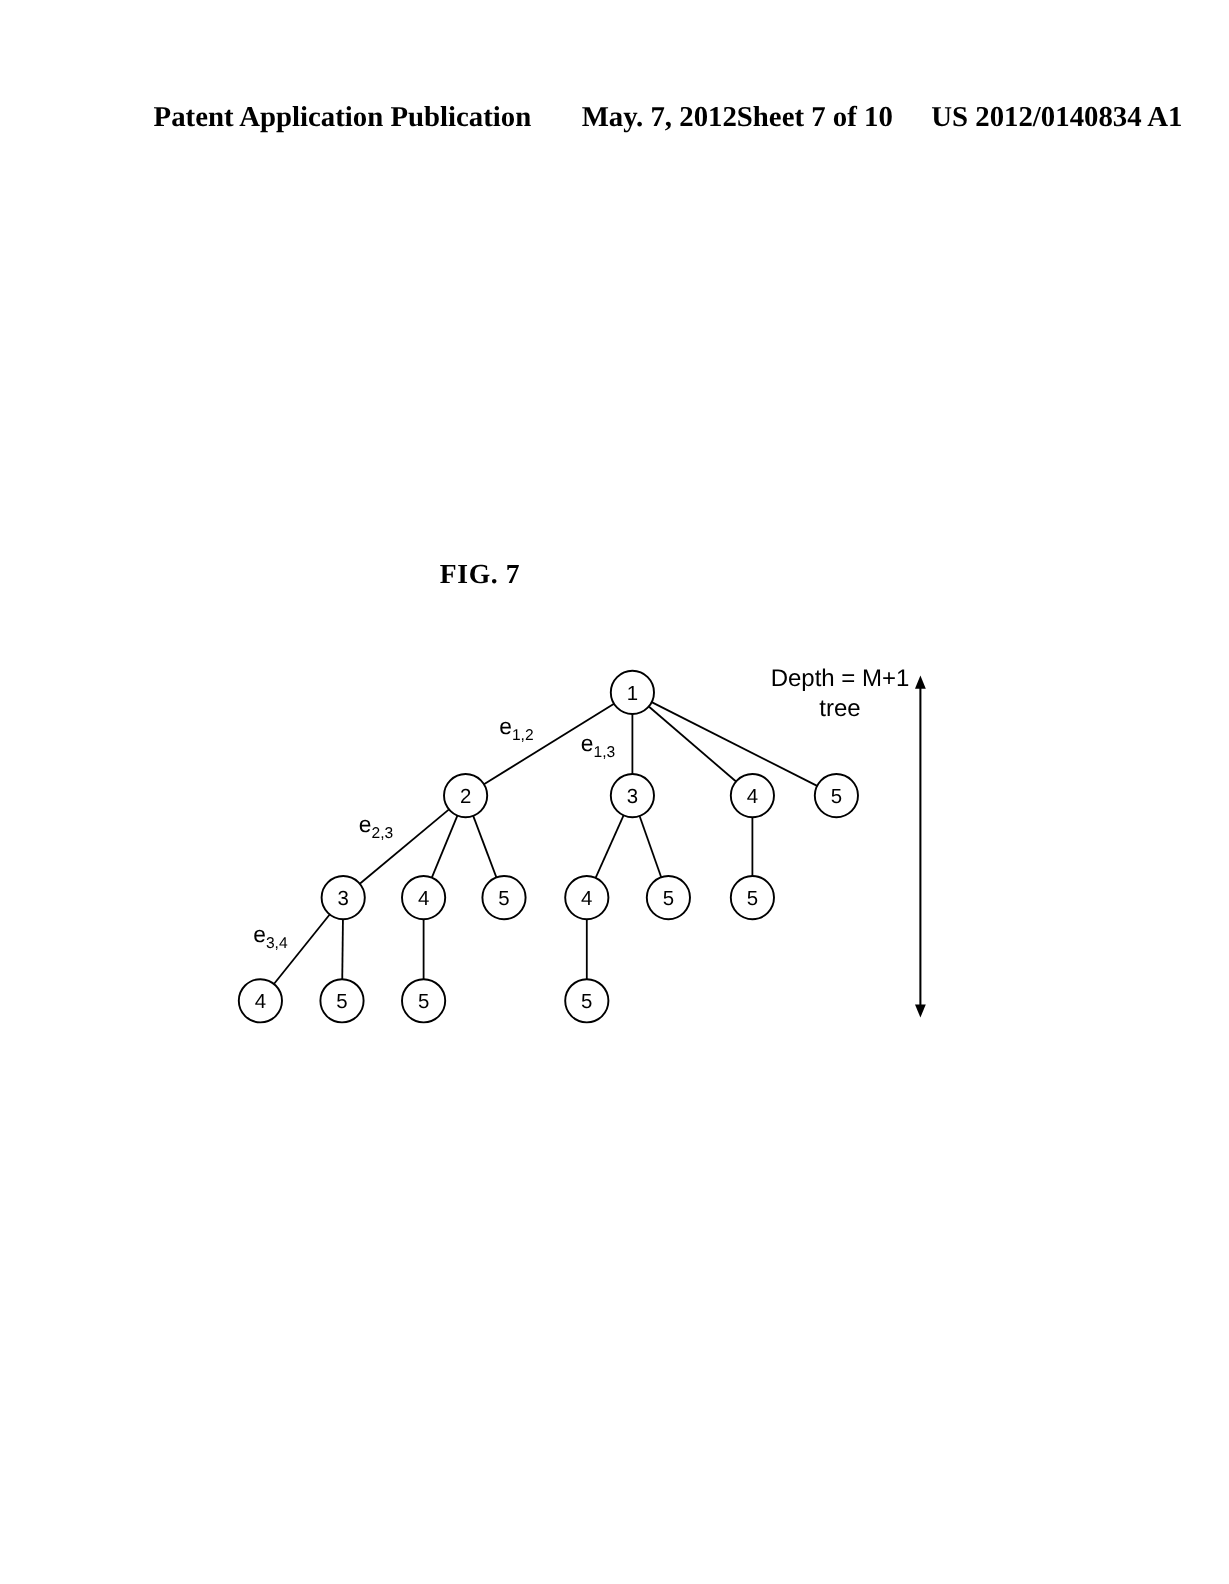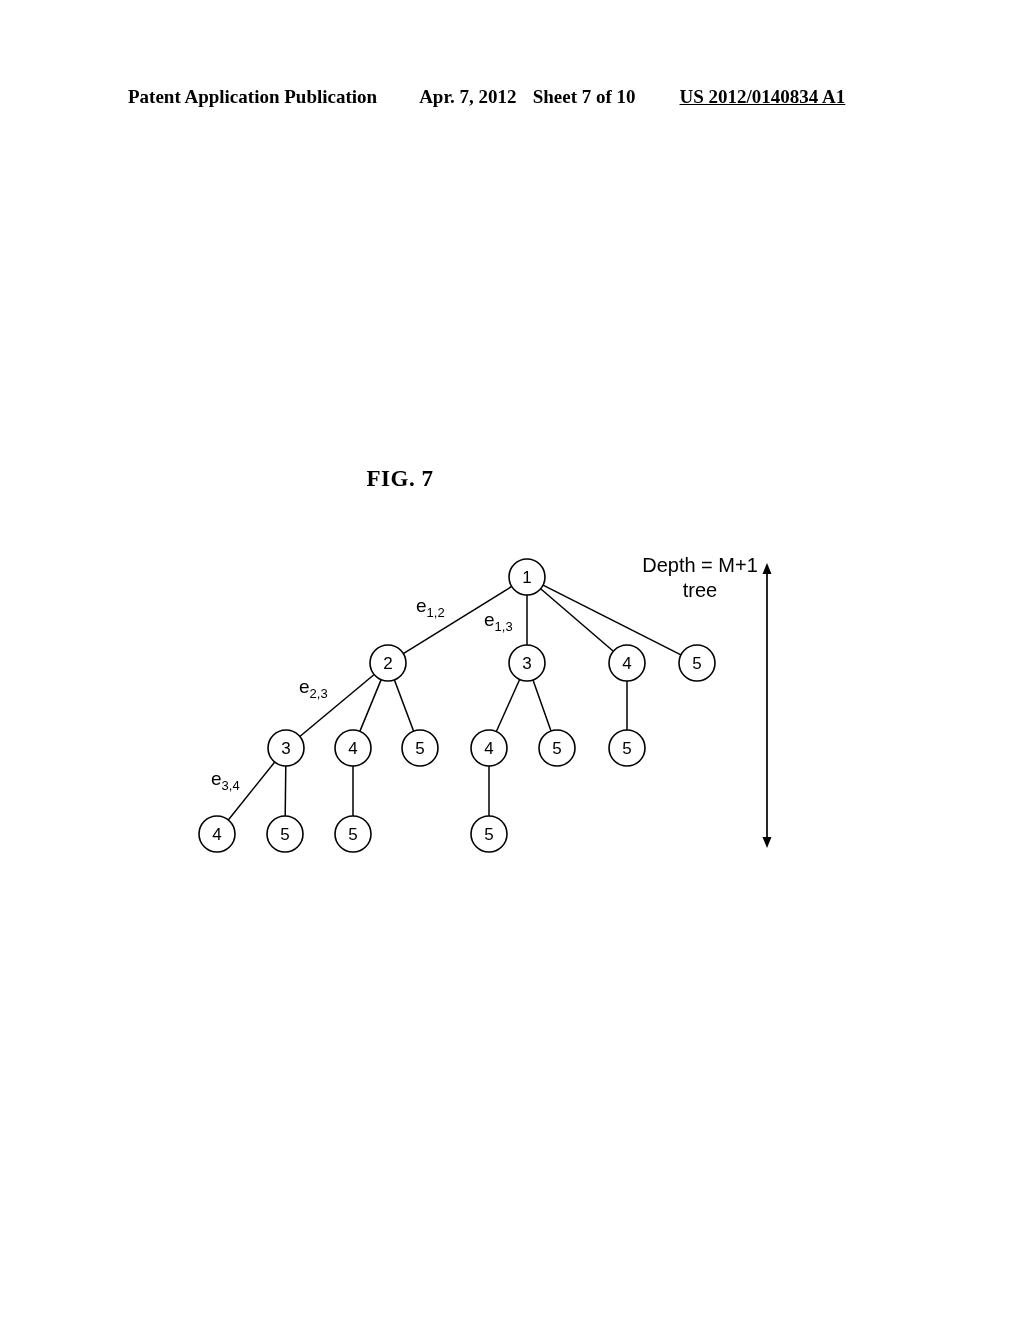--- a/index.html
+++ b/index.html
@@ -18,42 +18,40 @@
   }
 
   
   #page-header {
     position: absolute;
     top: 86px;
     left: 128px;
     width: 768px;
     height: 26px;
     display: flex;
-    align-items: flex-start;
+    align-items: flex-end;
     font-family: "Liberation Serif", serif;
     font-weight: bold;
-    font-size: 19px;
+    font-size: 24px;
     letter-spacing: 0px;
     white-space: nowrap;
   }
   #page-header .hdr-pub {
     flex: 0 0 auto;
   }
   #page-header .hdr-date {
     flex: 0 0 auto;
     margin-left: 42px;
   }
   #page-header .hdr-sheet {
     flex: 0 0 auto;
-    margin-left: 16px;
   }
   #page-header .hdr-docnum {
     flex: 0 0 auto;
-    margin-left: 44px;
-    text-decoration: underline;
+    margin-left: 32px;
   }
 
   
   #figure-title {
     position: absolute;
     top: 466px;
     left: 0;
     width: 836px;
     text-align: center;
     font-family: "Liberation Serif", serif;
@@ -119,21 +117,21 @@
   }
   .depth-arrow-head {
     fill: #000000;
   }
 </style>
 </head>
 <body>
 
 <div id="page-header">
   <span class="hdr-pub">Patent Application Publication</span>
-  <span class="hdr-date">Apr. 7, 2012</span>
+  <span class="hdr-date">May. 7, 2012</span>
   <span class="hdr-sheet">Sheet 7 of 10</span>
   <span class="hdr-docnum">US 2012/0140834 A1</span>
 </div>
 
 <div id="figure-title">
   <span class="ft-inner">FIG. 7</span>
 </div>
 
 <div id="tree-figure">
   <svg id="tree-svg" viewBox="0 0 1024 1320" xmlns="http://www.w3.org/2000/svg">

